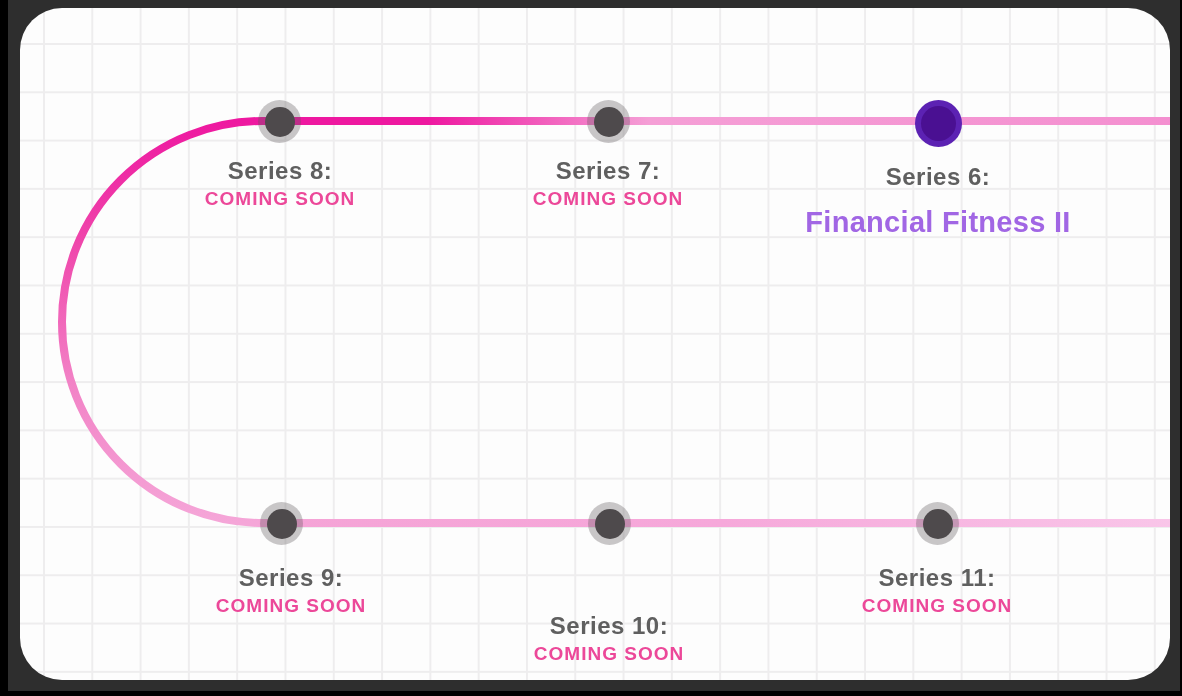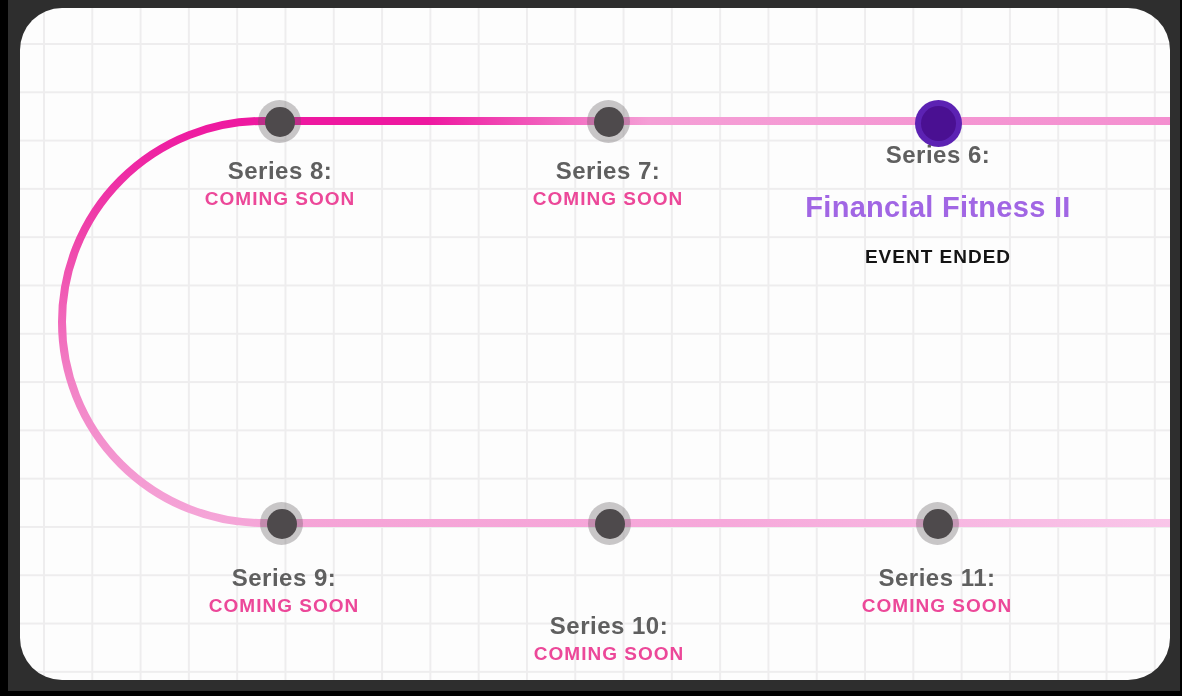--- a/index.html
+++ b/index.html
@@ -48,21 +48,21 @@
     font-size:24px; font-weight:700; color:#5f5f5f;
     line-height:30px; letter-spacing:0.5px;
   }
   .status-text {
     font-size:19px; font-weight:700; color:#ec4899;
     line-height:26px; letter-spacing:1px;
   }
   .status-text.ended { color:#141414; }
   .event-title {
     font-size:29px; font-weight:700; color:#a166e4;
-    line-height:36px; letter-spacing:0.3px;
+    line-height:36px; letter-spacing:0.3px;margin-top:12px;
   }
 </style>
 </head>
 <body>
 
 <div class="frame"></div>
 <div class="canvas"></div>
 
 <div class="overlay">
 
@@ -113,27 +113,26 @@
   <div class="label" style="left:280px; top:156px;">
     <span class="series-name">Series 8:</span>
     <span class="status-text">COMING SOON</span>
   </div>
 
   <div class="label" style="left:608px; top:156px;justify-content:space-between;">
     <span class="series-name">Series 7:</span>
     <span class="status-text">COMING SOON</span>
   </div>
 
-  <div class="label" style="left:938px; top:140px;gap:19px;">
+  <div class="label" style="left:938px; top:162px;">
     <span class="series-name">Series 6:</span>
     <span class="event-title">Financial Fitness II</span>
-    <span class="status-text ended">EVENT ENDED</span>
   </div>
 
-  <div class="label" style="left:284px; top:563px;">
+  <div class="label" style="left:291px; top:563px;">
     <span class="series-name">Series 9:</span>
     <span class="status-text">COMING SOON</span>
   </div>
 
   <div class="label" style="left:609px; top:563px;margin-top:48px;">
     <span class="series-name">Series 10:</span>
     <span class="status-text">COMING SOON</span>
   </div>
 
   <div class="label" style="left:937px; top:563px;">

